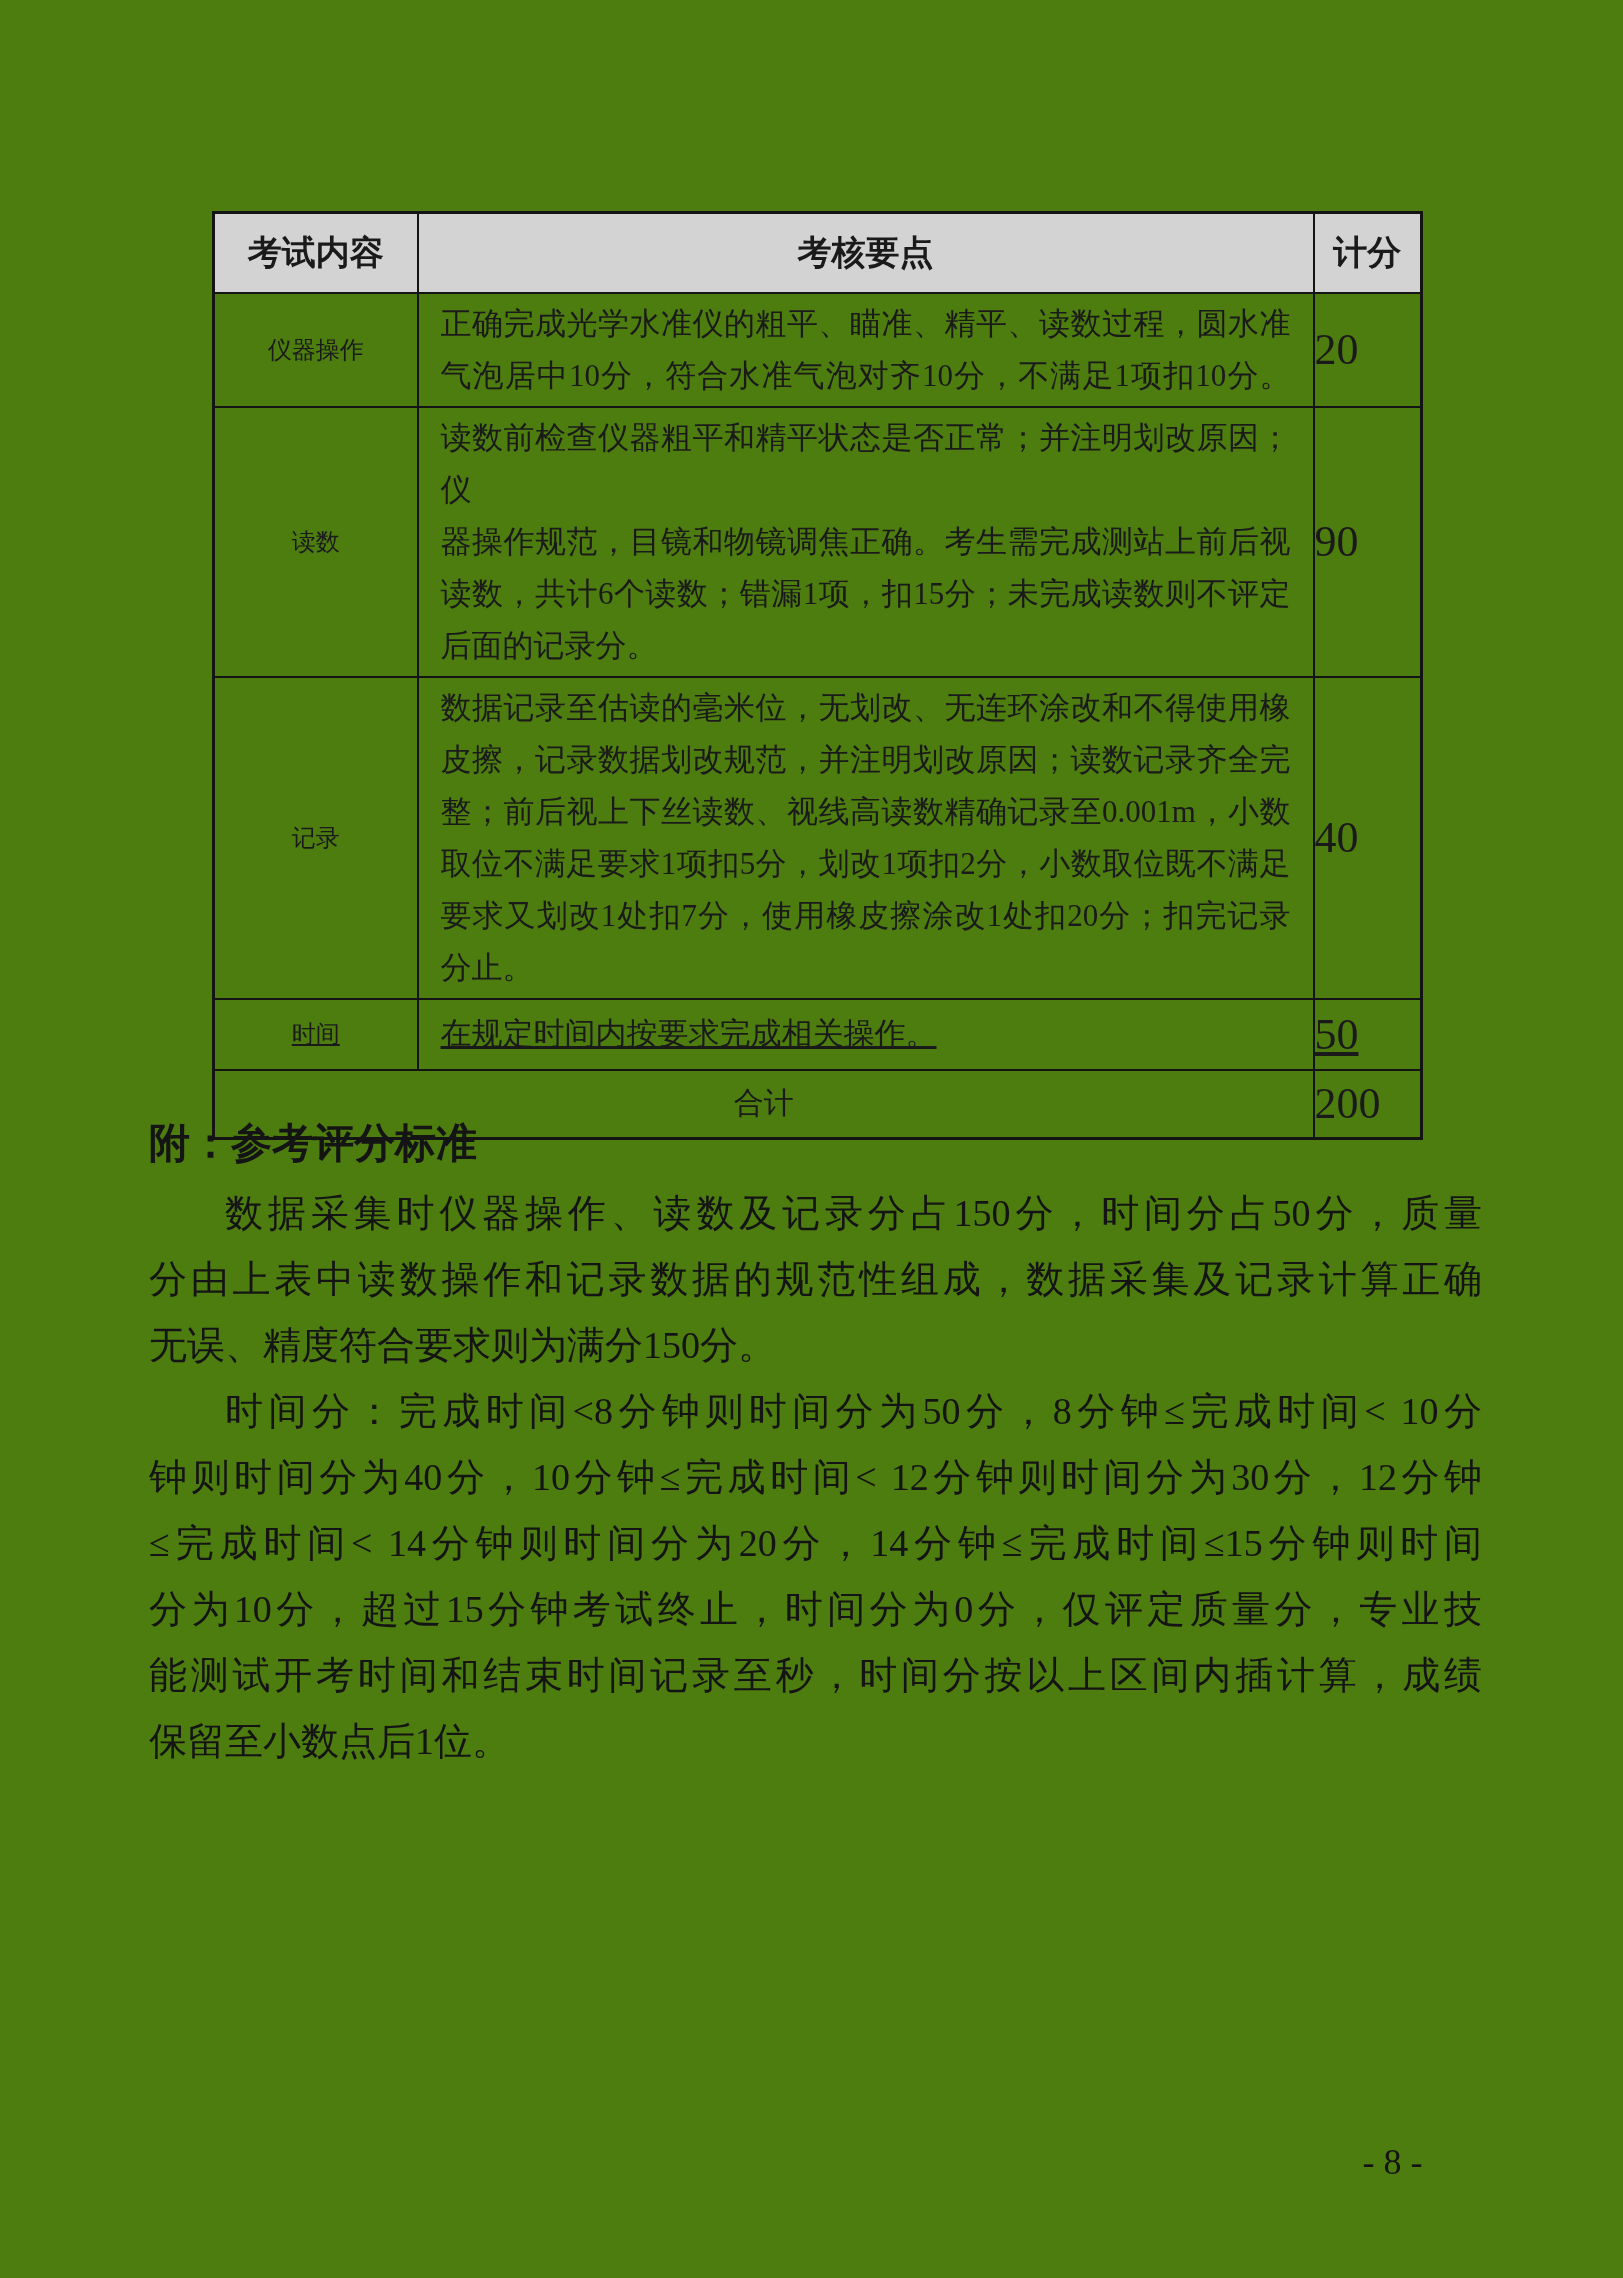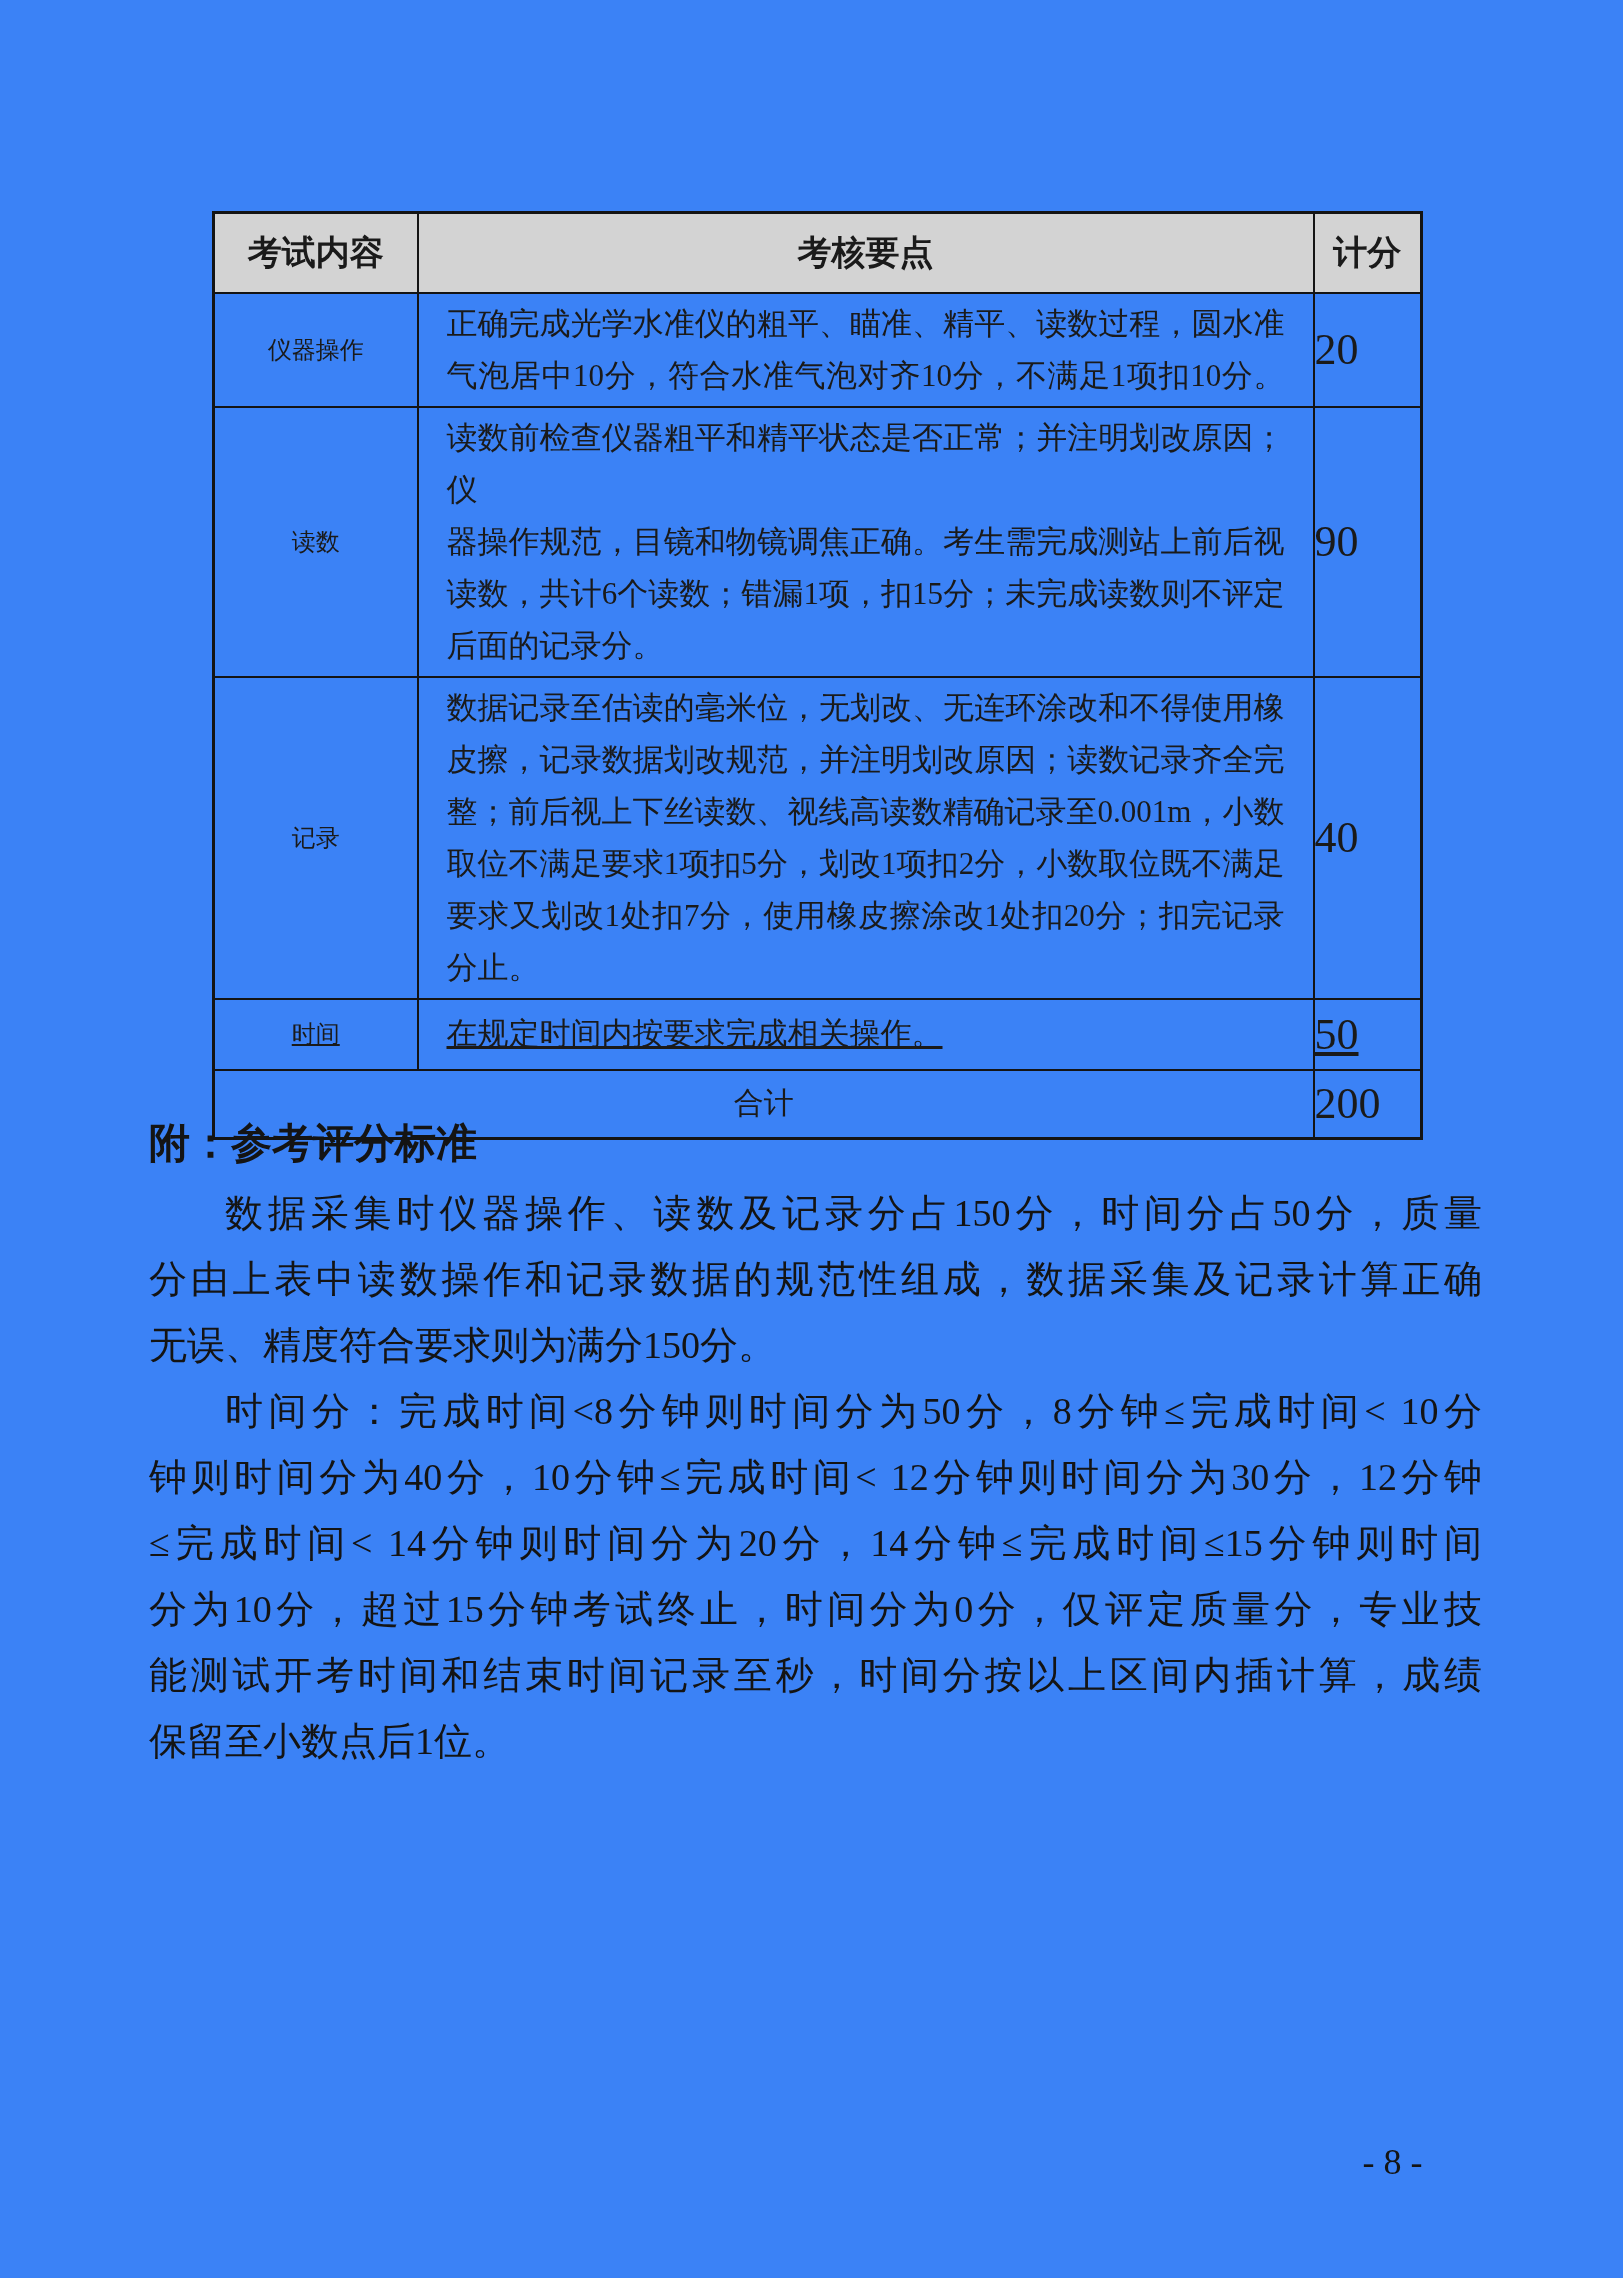--- a/index.html
+++ b/index.html
@@ -1,18 +1,18 @@
 <!DOCTYPE html>
 <html><head>
 <meta charset="utf-8">
 <style>
   * { margin:0; padding:0; box-sizing:border-box; }
   html,body { background:#ffffff; }
   #page {
-    position:relative; width:1624px; height:2279px; background:#3b82f6;
+    position:relative; width:1624px; height:2279px; background:#4d7c0f;
     overflow:hidden;
     font-family:"Liberation Serif","DejaVu Serif",serif;
     color:#111111;
   }
 
   
   table.score-table {
     position:absolute; left:212px; top:211px; width:1209px;
     border-collapse:collapse; table-layout:fixed;
     border:3px solid #141414;
@@ -22,21 +22,21 @@
   }
   th.hdr {
     height:80px; background:#d3d3d3;
     font-family:"DejaVu Sans","Liberation Sans",sans-serif;
     font-weight:600; font-size:34px; text-align:center; color:#1a1a1a;
   }
   td.cat {
     text-align:center; font-size:24px; color:#1a1a1a;
   }
   td.pts {
-    padding:4px 28px; font-size:31px; line-height:52px; color:#1a1a1a;
+    padding:4px 22px; font-size:31px; line-height:52px; color:#1a1a1a;
   }
   td.scr {
     text-align:left; font-size:44px; color:#1a1a1a;
     font-family:"Liberation Serif","DejaVu Serif",serif;
   }
   td.total-label {
     text-align:center; font-size:30px; color:#1a1a1a;
   }
   tr.r1 td { height:109px; }
   tr.r2 td { height:211px; }

